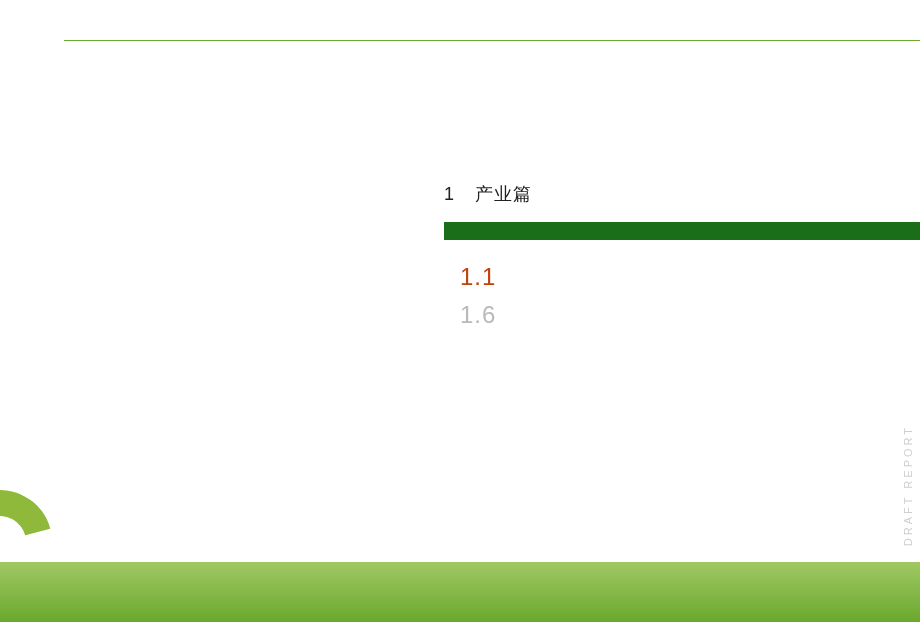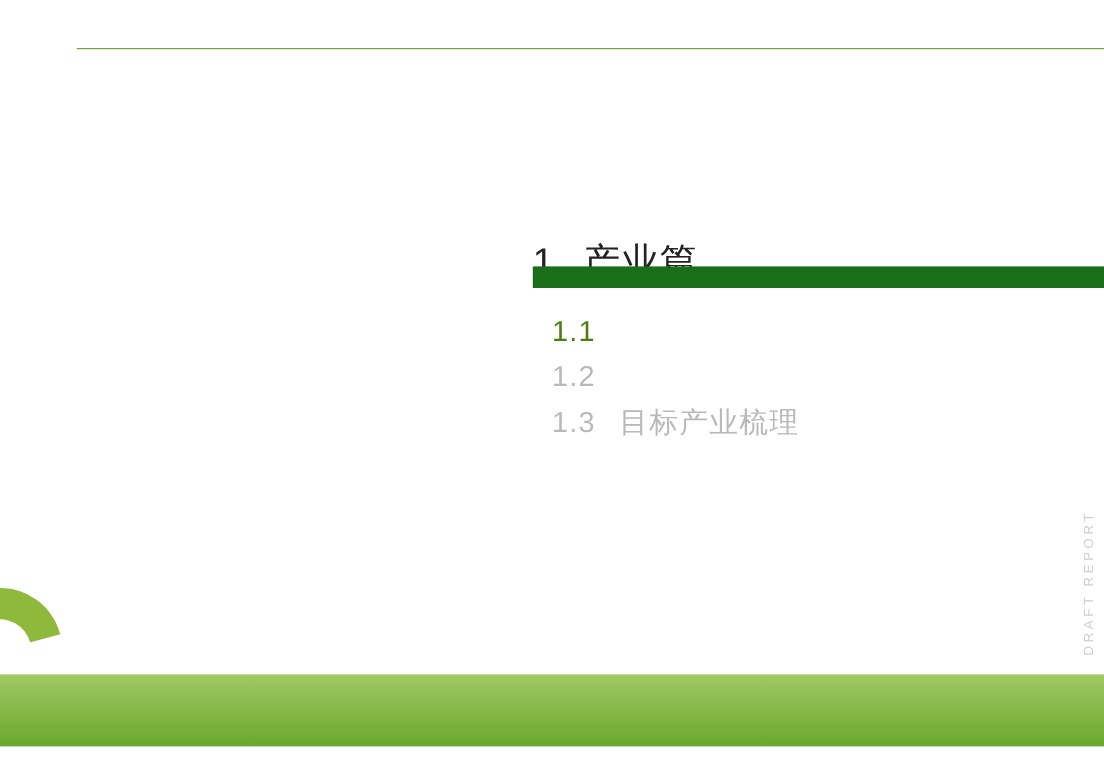--- a/index.html
+++ b/index.html
@@ -16,25 +16,24 @@
       top: 40px;
       left: 64px;
       right: 0;
       height: 0;
       border-top: 1px solid #6aa82e;
     }
     .section-title {
       position: absolute;
       top: 182px;
       left: 444px;
-      font-size: 31px;
+      font-size: 18px;
       color: #222;
       font-weight: 400;
       letter-spacing: 1px;
-      margin-top: 15px;
     }
     .section-title .num {
       display: inline-block;
       margin-right: 14px;
       font-family: Arial, sans-serif;
     }
     .section-title .label {
       display: inline-block;
     }
     .green-bar {
@@ -54,21 +53,21 @@
       font-size: 24px;
       line-height: 38px;
       letter-spacing: 1px;
       display: flex;
     }
     .toc-item .num {
       display: inline-block;
       width: 56px;
       font-family: Arial, sans-serif;
     }
-    .toc-item.active { color: #4d7c0f; font-weight: 400; flex-direction: column; }
+    .toc-item.active { color: #c2410c; font-weight: 400; flex-direction: column; }
     .toc-item.inactive { color: #b9b9b9; }
     .bottom-strip {
       position: absolute;
       left: 0;
       bottom: 16px;
       width: 100%;
       height: 60px;
       background: linear-gradient(to bottom, #a0c864 0%, #6aa82e 100%);
     }
     .c-shape {
@@ -105,24 +104,20 @@
   <span class="label">产业篇</span>
 </div>
 
 <div class="green-bar"></div>
 
 <div class="toc-list">
   <div class="toc-item active">
     <span class="num">1.1</span>
   </div>
   <div class="toc-item inactive">
-    <span class="num">1.2</span>
-  </div>
-  <div class="toc-item inactive">
-    <span class="num">1.3</span>
-    <span>目标产业梳理</span>
+    <span class="num">1.6</span>
   </div>
 </div>
 
 <div class="c-shape"></div>
 <div class="bottom-strip"></div>
 
 <div class="draft-label">DRAFT  REPORT</div>
 
 </body></html>

